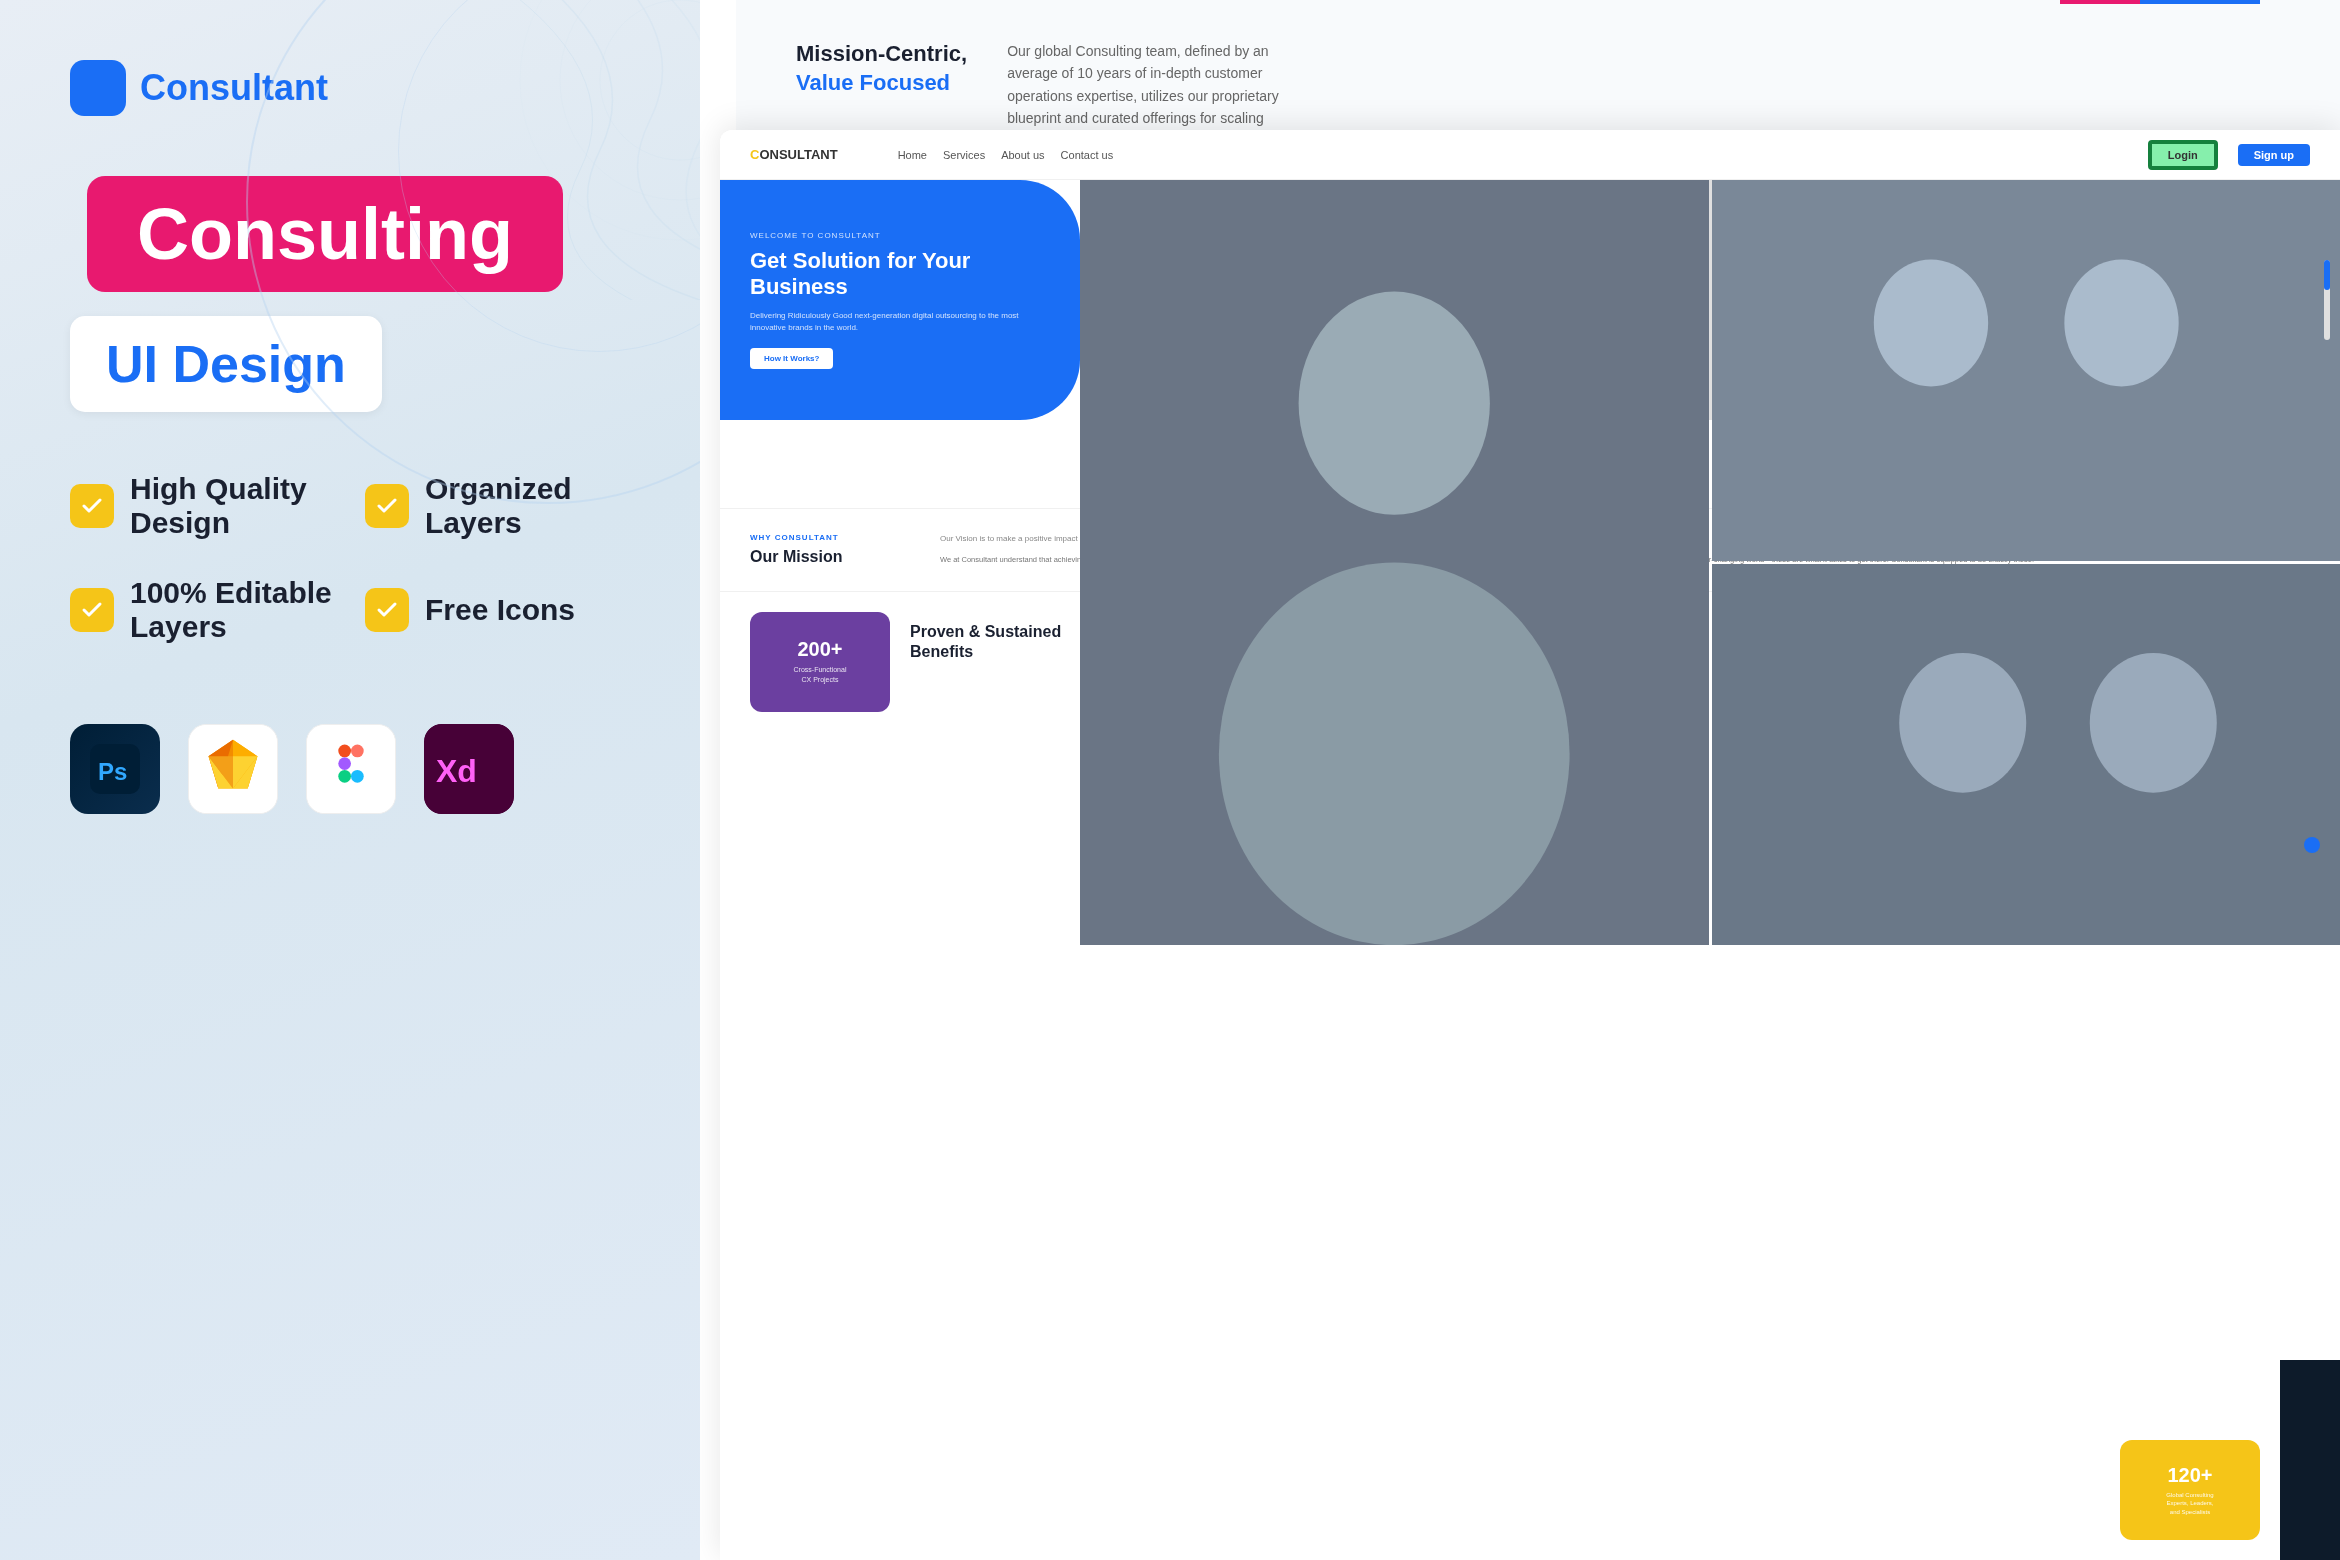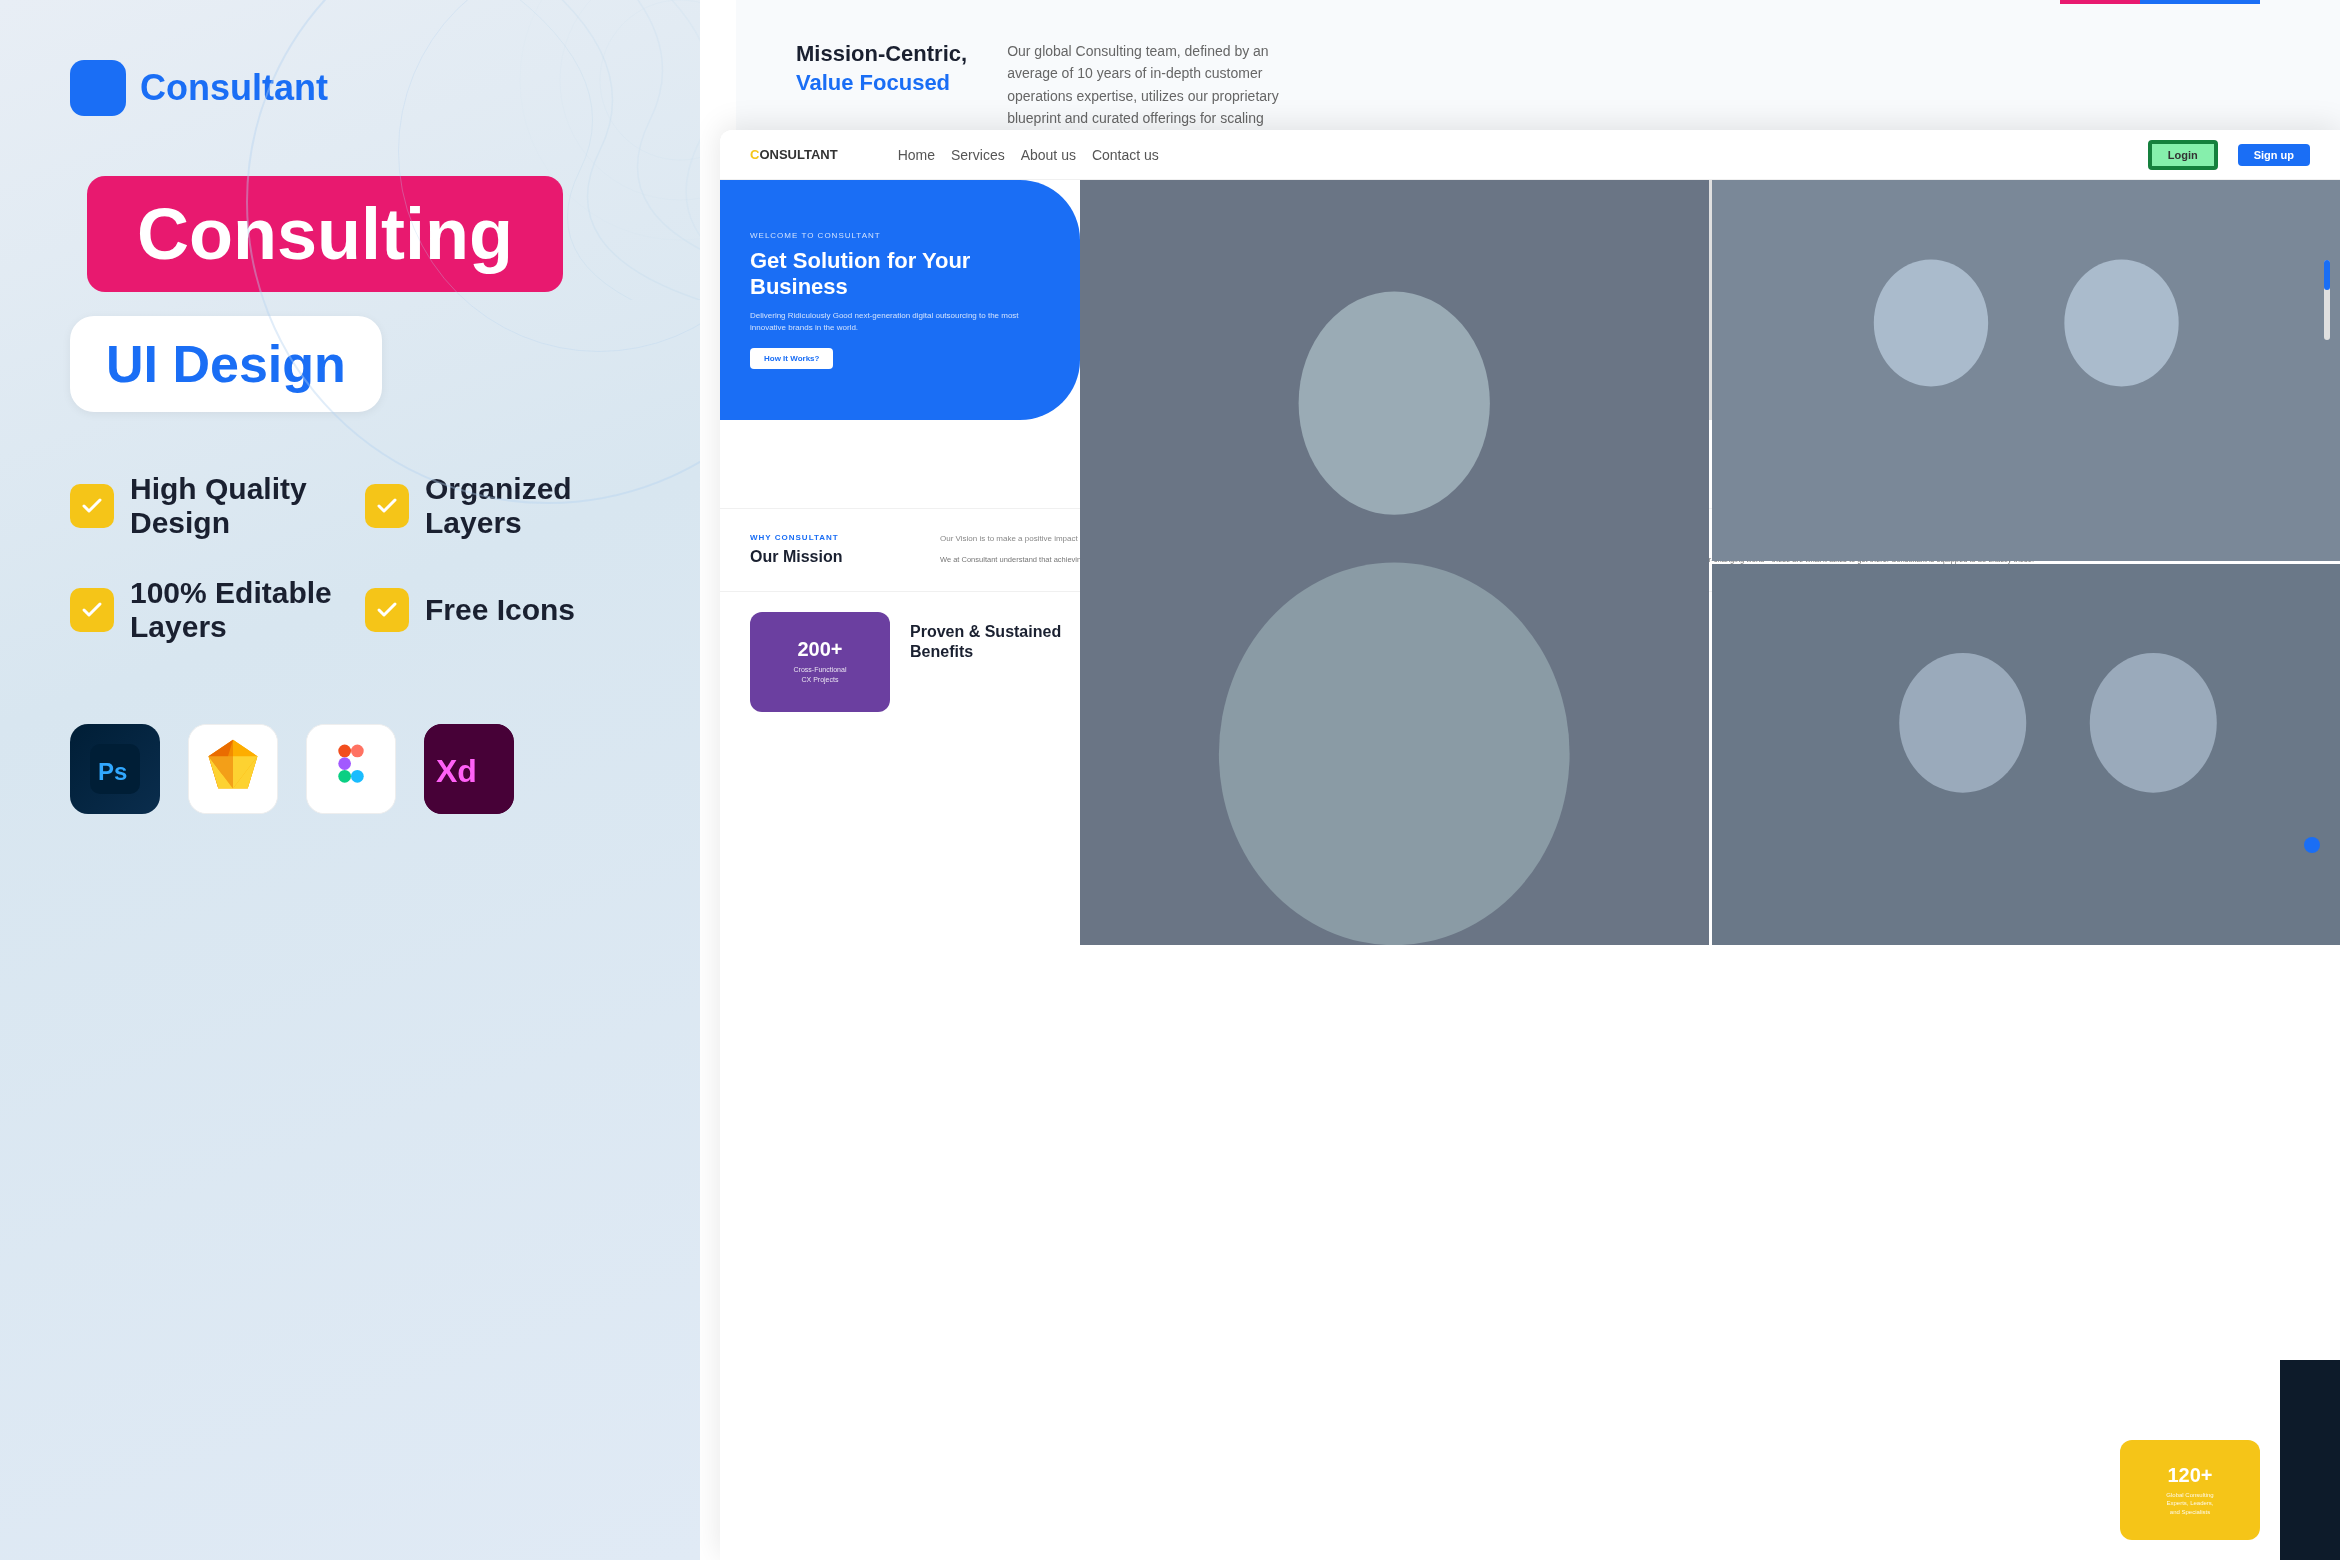--- a/index.html
+++ b/index.html
@@ -111,21 +111,21 @@
     .landing-badge-text {
       font-size: 72px;
       font-weight: 800;
       color: white;
       line-height: 1;
     }
 
     
     .ui-design-badge {
       background: white;
-      border-radius: 24px;
+      border-radius: 15px;
       padding: 18px 36px;
       display: inline-block;
       margin-bottom: 60px;
       align-self: flex-start;
       box-shadow: 0 2px 10px rgba(0,0,0,0.06);
     }
 
     .ui-design-text {
       font-size: 52px;
       font-weight: 700;
@@ -258,21 +258,21 @@
       color: #333;
     }
 
     .mock-nav-links {
       display: flex;
       gap: 16px;
       margin-left: 40px;
     }
 
     .mock-nav-link {
-      font-size: 14px;
+      font-size: 11px;
       color: #555;
     }
 
     .mock-nav-spacer { flex: 1; }
 
     .mock-nav-btn {
       padding: 5px 16px;
       border-radius: 4px;
       font-size: 11px;
       font-weight: 600;

